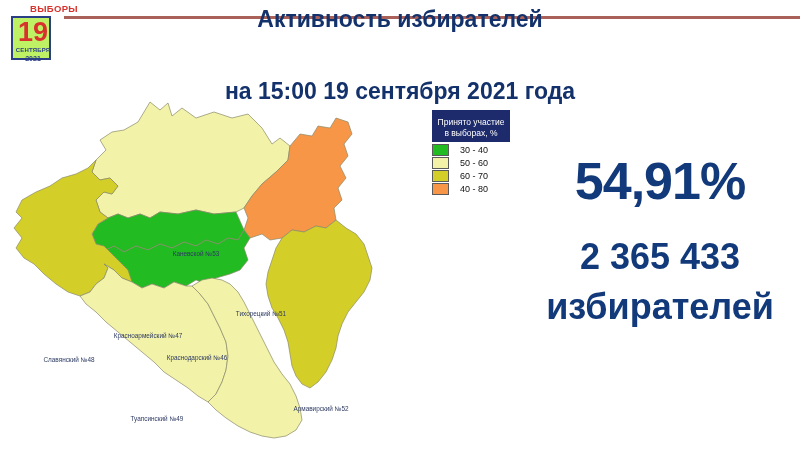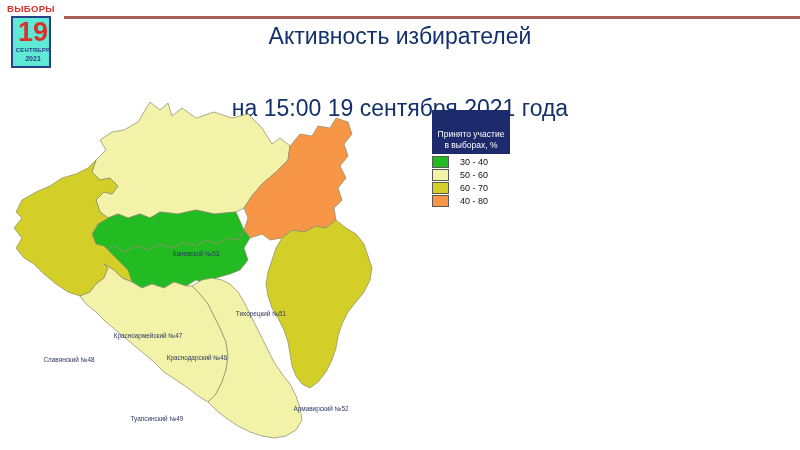--- a/index.html
+++ b/index.html
@@ -40,31 +40,32 @@
     position: absolute;
     left: 0px;
     top: 3px;
     width: 62px;
     text-align: center;
     font-size: 9.5px;
     font-weight: bold;
     letter-spacing: 0.3px;
     color: #d8322c;
     font-family: "Liberation Sans", sans-serif;
+    padding-left: 23px;
   }
   .logo-box {
     position: absolute;
     left: 11px;
     top: 16px;
     width: 40px;
-    height: 52px;
+    height: 44px;
     border: 2px solid #2b3f87;
     border-top: none;
     border-bottom: none;
-    background: #5eead4;
+    background: #bef264;
     box-sizing: border-box;
   }
   .logo-box:before,
   .logo-box:after {
     content: "";
     position: absolute;
     left: -2px;
     width: 40px;
     height: 2px;
     background: #2b3f87;
@@ -102,27 +103,27 @@
     text-align: center;
     font-size: 7px;
     font-weight: bold;
     color: #2b3f87;
   }
 
   
   .headline {
     position: absolute;
     left: 180px;
-    top: 21px;
+    top: 4px;
     width: 440px;
     text-align: center;
     color: #13316b;
     font-size: 23px;
     line-height: 31px;
-    font-weight: normal;
+    font-weight: bold;
     font-family: "Liberation Sans", sans-serif;
   }
   .headline .l2 { display: block; margin-top: 41px; }
 
   
   .map-wrap {
     position: absolute;
     left: 0px;
     top: 88px;
     width: 420px;
@@ -144,21 +145,21 @@
     top: 110px;
     width: 78px;
   }
   .legend-head {
     background: #1d2a6b;
     border: 1px solid #1d2a6b;
     color: #ffffff;
     font-size: 8.5px;
     line-height: 10.5px;
     text-align: center;
-    padding: 18px 2px 3px 2px;
+    padding: 6px 2px 3px 2px;
     font-family: "Liberation Sans", sans-serif;
   }
   .legend-rows { margin-top: 1px; }
   .legend-row {
     display: flex;
     align-items: center;
     height: 13px;
     margin-bottom: 0px;
   }
   .legend-swatch {
@@ -305,14 +306,19 @@
         <span class="legend-swatch" style="background:#d4cf28"></span>
         <span class="legend-text">60 - 70</span>
       </div>
       <div class="legend-row">
         <span class="legend-swatch" style="background:#f79646"></span>
         <span class="legend-text">40 - 80</span>
       </div>
     </div>
   </div>
 
+  <div class="stats">
+    <div class="stat-pct">54,91%</div>
+    <div class="stat-count">2 365 433</div>
+    <div class="stat-unit">избирателей</div>
+  </div>
 
 </div>
 
 </body></html>

